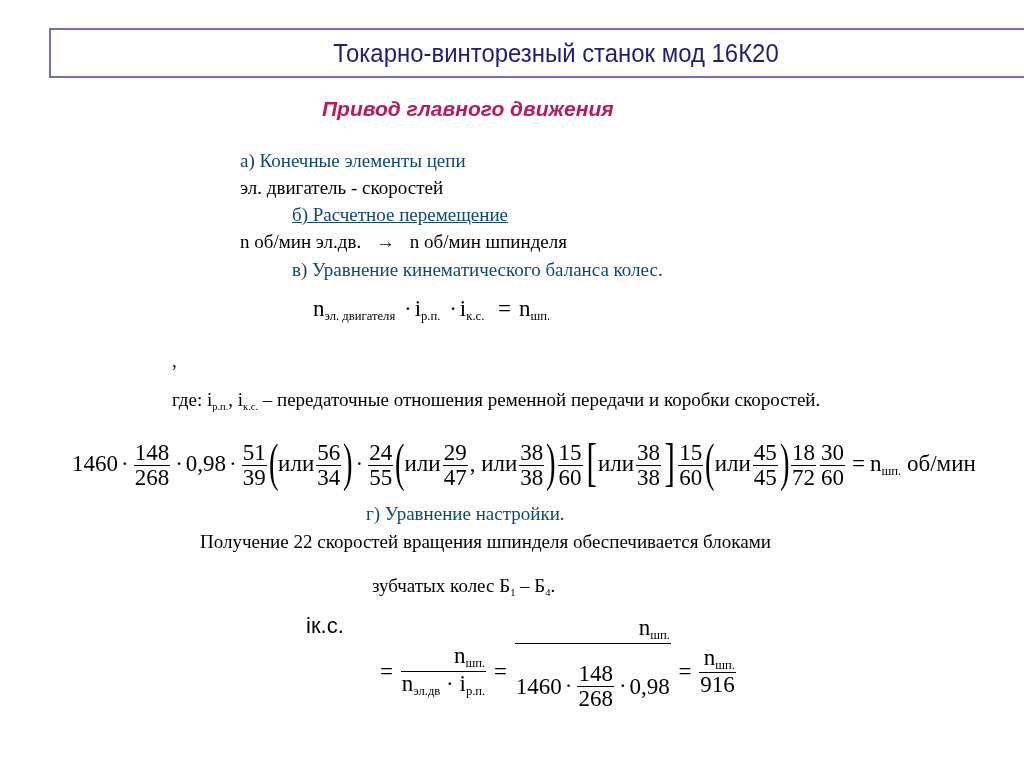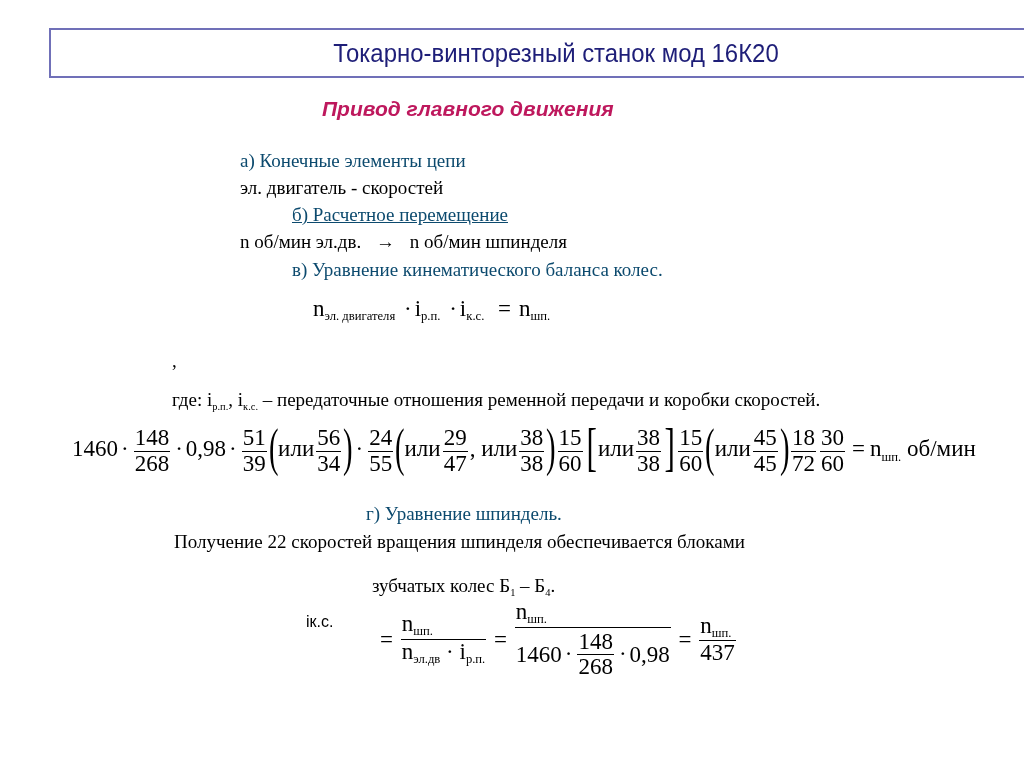--- a/index.html
+++ b/index.html
@@ -9,21 +9,21 @@
   .title-box { position:absolute; left:49px; top:28px; width:1014px; height:50px;
                border:2px solid #7070b8; box-sizing:border-box; background:#fff; }
   .title-text { position:absolute; left:0; right:0; top:8px; text-align:center;
                 font-family:"Liberation Sans", sans-serif; font-size:26px; color:#1e1e78;
                 transform:scaleX(0.92); }
   .subtitle { font-family:"Liberation Sans", sans-serif; font-style:italic; font-weight:bold;
               font-size:21px; color:#be185d; }
   .blue { color:#0c4a6e; }
   .txt { font-size:19px; }
   .sub { font-size:0.55em; vertical-align:-0.35em; }
-  .frac { display:inline-block; vertical-align:middle; text-align:left; margin:0 2px; }
+  .frac { display:inline-block; vertical-align:middle; text-align:right; margin:16px 2px; }
   .frac > span { display:block; line-height:1.05; padding:0 1px; }
   .frac > .num { border-bottom:1.5px solid #000; }
   .eq-big { font-size:23px; }
   .paren { display:inline-block; vertical-align:middle; font-size:52px; line-height:1;
            transform:scaleX(0.55); font-weight:100; margin:0 -4px; position:relative; top:-3px; }
   .bracket { display:inline-block; vertical-align:middle; font-size:52px; line-height:1;
              transform:scaleX(0.6); margin:0 -2px; position:relative; top:-3px; }
   .dot { margin:0 3px; }
   .sans { font-family:"Liberation Sans", sans-serif; }
 </style>
@@ -58,36 +58,36 @@
 <div class="abs txt" style="left:172px; top:350px;">,</div>
 <div class="abs txt" style="left:172px; top:376px;margin-top:13px;">
   <span>где: i</span><span class="sub">р.п.</span><span>, i</span><span class="sub">к.с.</span><span> – передаточные отношения ременной передачи и коробки скоростей.</span>
 </div>
 
 <div class="abs eq-big" style="left:72px; top:425px;">
   <span>1460</span><span class="dot">·</span><span class="frac"><span class="num">148</span><span>268</span></span><span class="dot">·</span><span>0,98</span><span class="dot">·</span><span class="frac"><span class="num">51</span><span>39</span></span><span class="paren">(</span><span>или</span><span class="frac"><span class="num">56</span><span>34</span></span><span class="paren">)</span><span class="dot">·</span><span class="frac"><span class="num">24</span><span>55</span></span><span class="paren">(</span><span>или</span><span class="frac"><span class="num">29</span><span>47</span></span><span>, или</span><span class="frac"><span class="num">38</span><span>38</span></span><span class="paren">)</span><span class="frac"><span class="num">15</span><span>60</span></span><span class="bracket">[</span><span>или</span><span class="frac"><span class="num">38</span><span>38</span></span><span class="bracket">]</span><span class="frac"><span class="num">15</span><span>60</span></span><span class="paren">(</span><span>или</span><span class="frac"><span class="num">45</span><span>45</span></span><span class="paren">)</span><span class="frac"><span class="num">18</span><span>72</span></span><span class="frac"><span class="num">30</span><span>60</span></span><span style="margin:0 5px;">=</span><span>n</span><span class="sub">шп.</span>
   <span>об/мин</span>
 </div>
 
-<div class="abs txt blue" style="left:366px; top:503px;">г) Уравнение шпиндель.</div>
-<div class="abs txt" style="left:174px; top:531px;">Получение 22 скоростей вращения шпинделя обеспечивается блоками</div>
+<div class="abs txt blue" style="left:366px; top:503px;">г) Уравнение настройки.</div>
+<div class="abs txt" style="left:200px; top:531px;">Получение 22 скоростей вращения шпинделя обеспечивается блоками</div>
 <div class="abs txt" style="left:372px; top:557px;margin-top:18px;">
   <span>зубчатых колес Б</span><span class="sub">1</span><span> – Б</span><span class="sub">4</span><span>.</span>
 </div>
 
-<div class="abs sans" style="left:306px; top:613px; font-size:16px;">iк.с.</div>
+<div class="abs sans" style="left:306px; top:613px; font-size:22px;">iк.с.</div>
 <div class="abs eq-big" style="left:380px; top:600px;">
   <span style="vertical-align:middle;">=</span>
   <span class="frac">
     <span class="num"><span>n</span><span class="sub">шп.</span></span>
     <span><span>n</span><span class="sub">эл.дв</span> <span>·</span> <span>i</span><span class="sub">р.п.</span></span>
   </span>
   <span style="vertical-align:middle;">=</span>
   <span class="frac">
     <span class="num"><span>n</span><span class="sub">шп.</span></span>
     <span style="padding-top:2px;"><span style="vertical-align:middle;">1460</span><span class="dot" style="vertical-align:middle;">·</span><span class="frac"><span class="num">148</span><span>268</span></span><span class="dot" style="vertical-align:middle;">·</span><span style="vertical-align:middle;">0,98</span></span>
   </span>
   <span style="vertical-align:middle;">=</span>
   <span class="frac">
     <span class="num"><span>n</span><span class="sub">шп.</span></span>
-    <span>437</span>
+    <span>916</span>
   </span>
 </div>
 
 </body></html>

